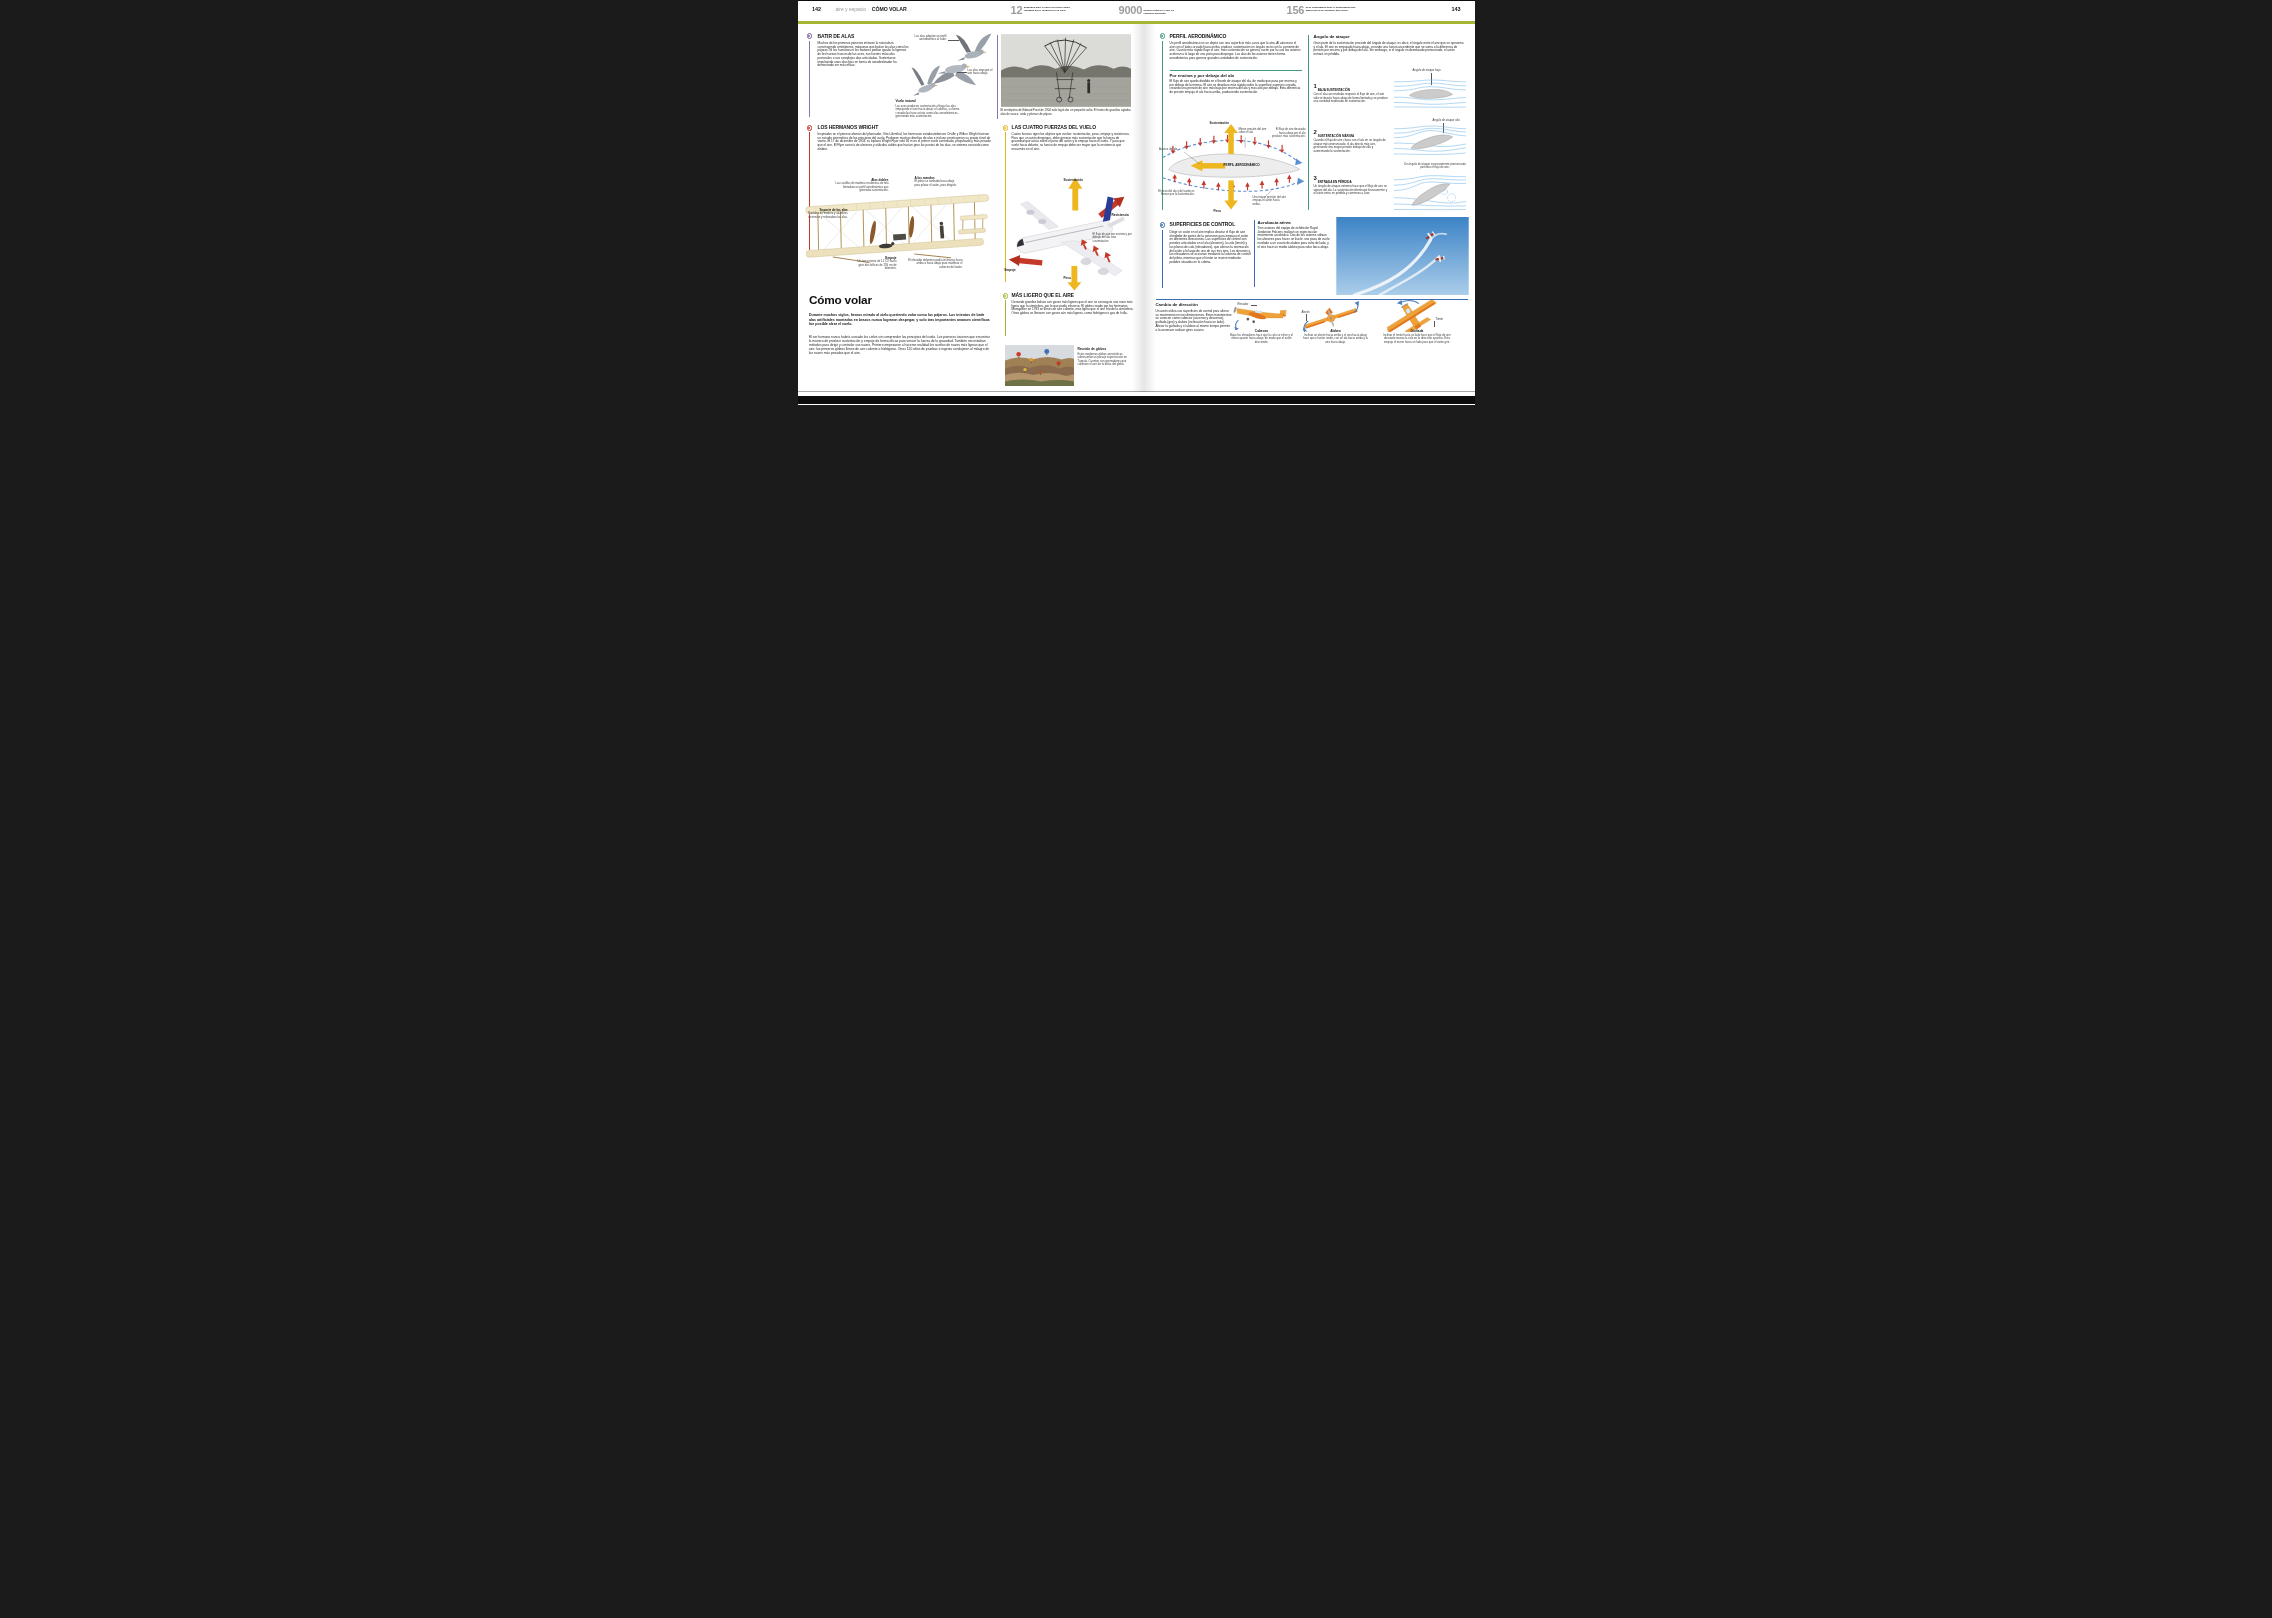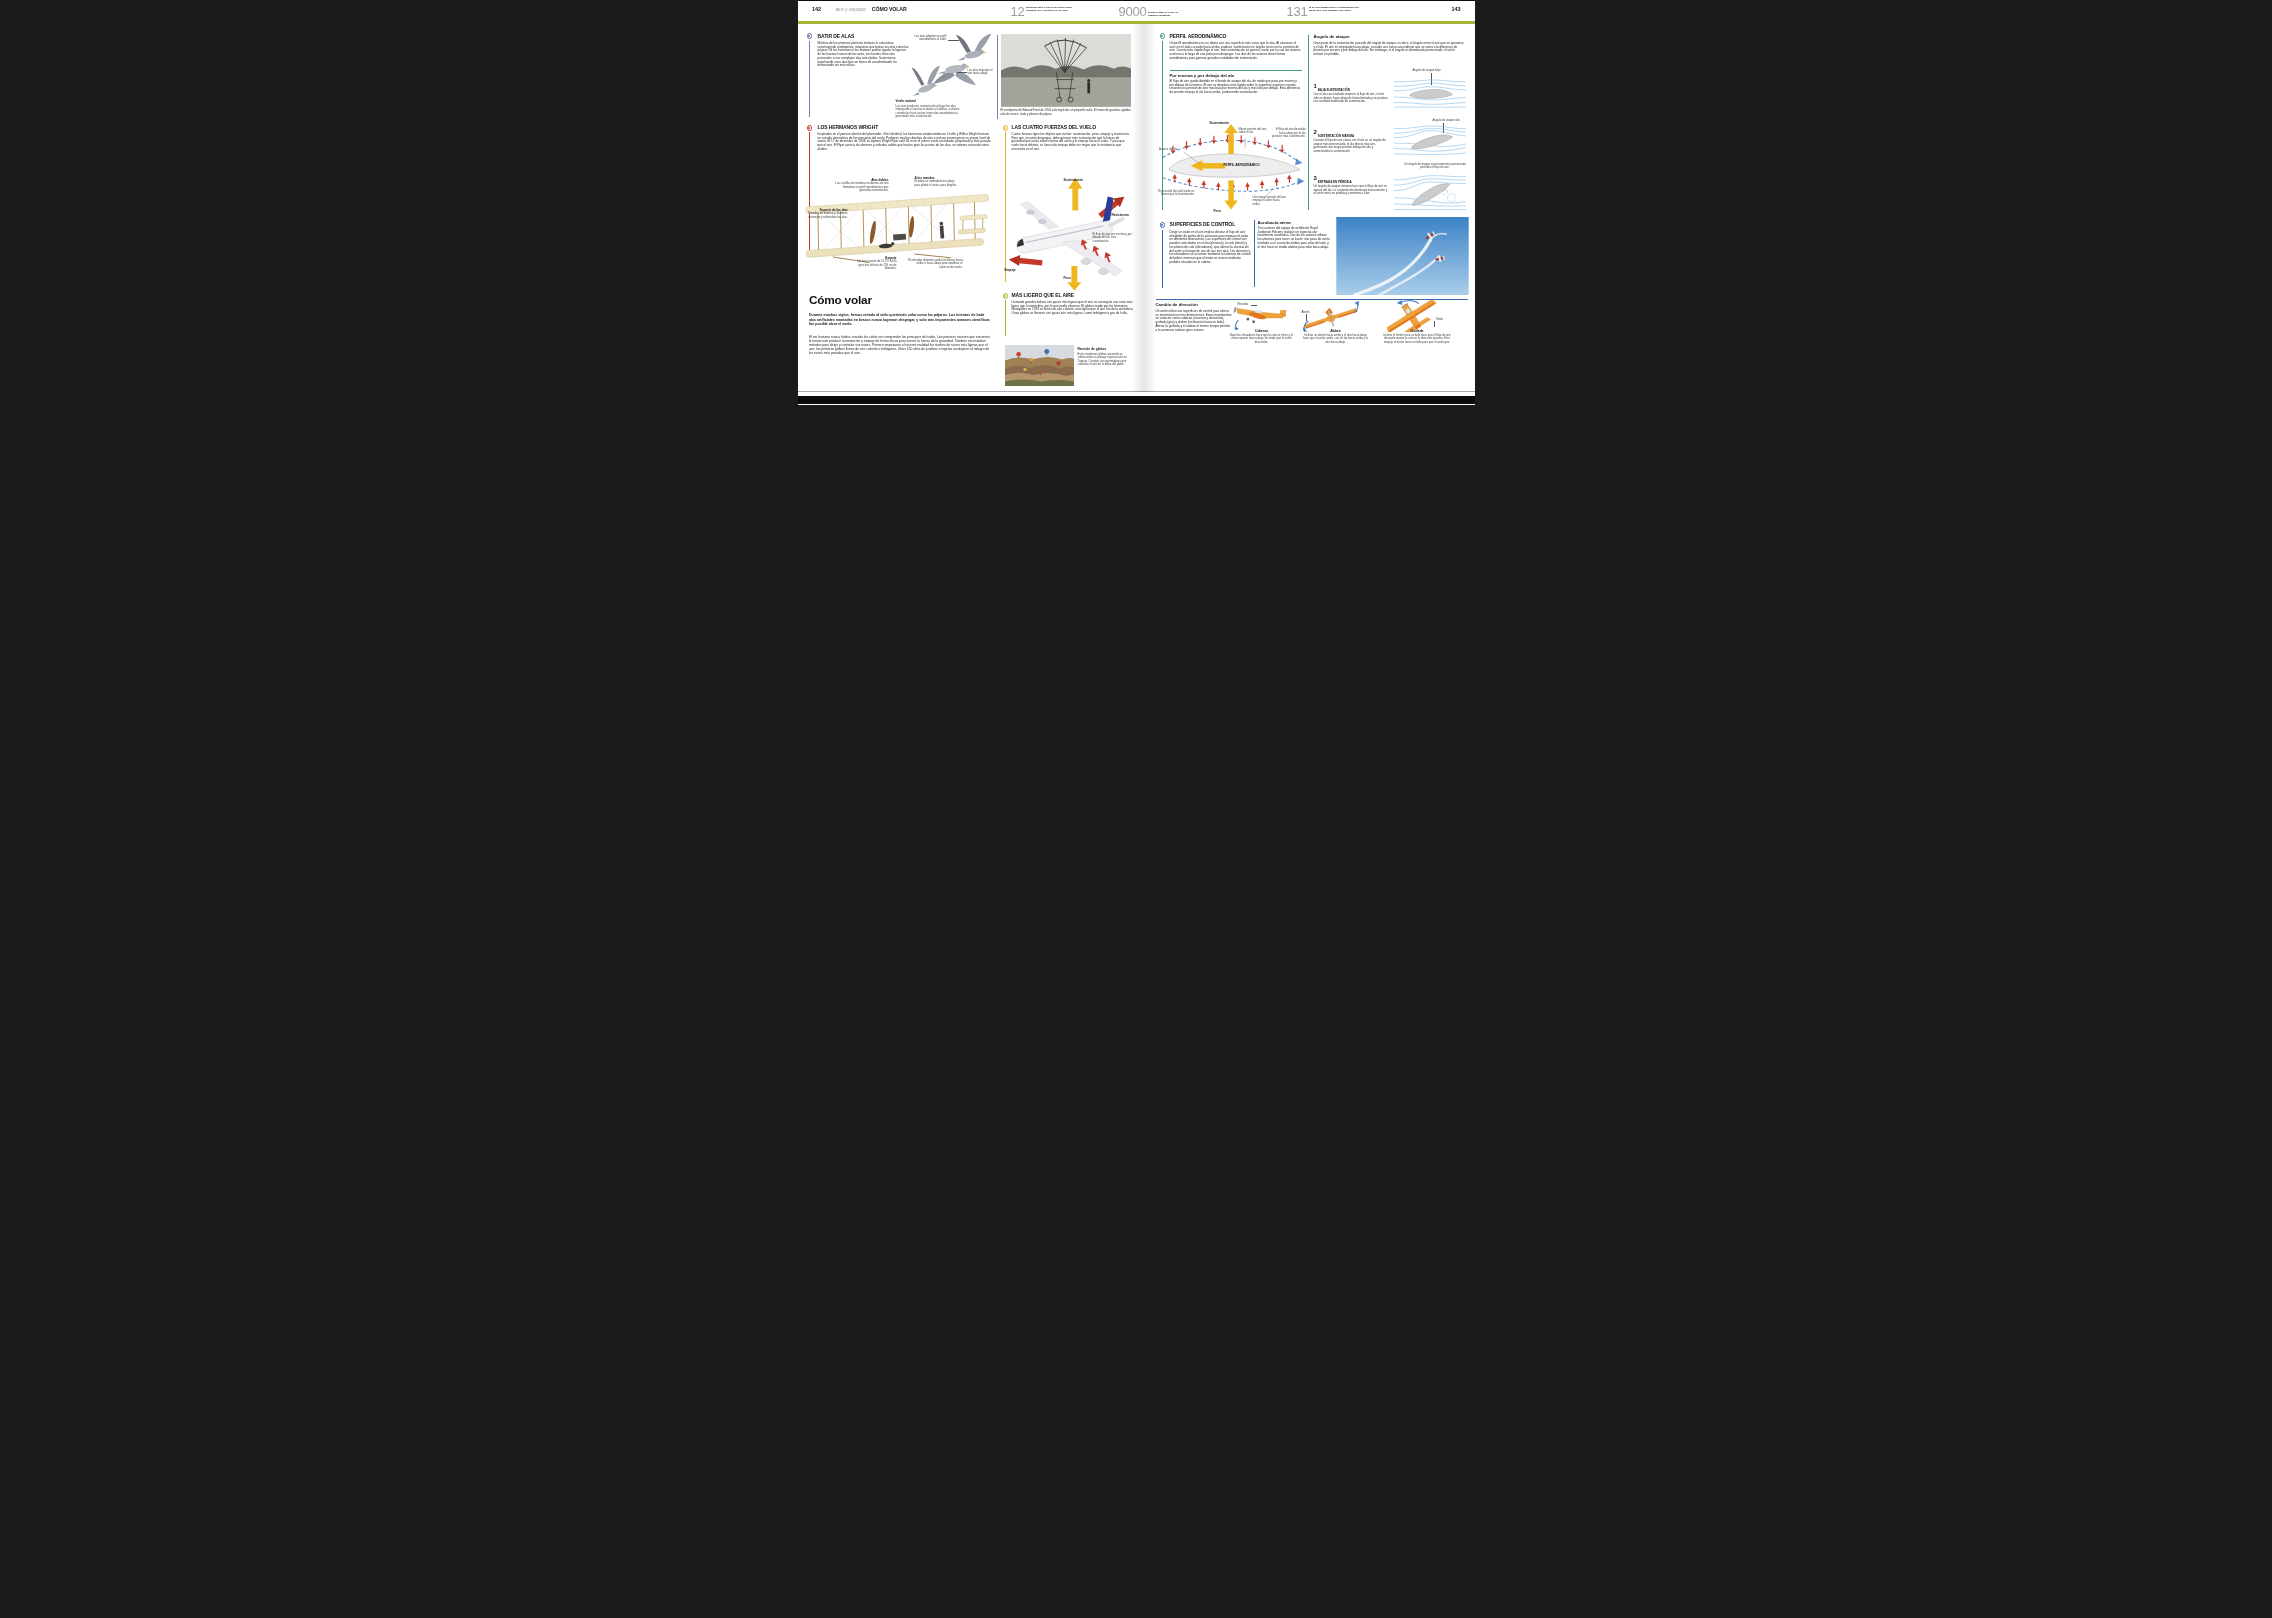--- a/index.html
+++ b/index.html
@@ -6,21 +6,21 @@
   *{box-sizing:border-box;}
   .spread{position:relative;width:677px;height:405px;background:#ffffff;margin:0 auto;overflow:hidden;
           font-family:"Liberation Sans","DejaVu Sans",sans-serif;color:#1f1f1d;}
   .abs{position:absolute;}
   
   .pgnum{font-size:5.5px;font-weight:bold;color:#161614;}
   .cat{font-size:5.2px;color:#9d9d9c;letter-spacing:-0.1px;}
   .topic{font-size:5.2px;font-weight:bold;color:#161614;letter-spacing:-0.1px;}
   .sep{font-size:3.2px;color:#9d9d9c;}
   .stat{display:flex;gap:1.4px;align-items:flex-start;}
-  .stat-num{font-size:13px;font-weight:normal;color:#9d9d9c;line-height:0.9;letter-spacing:-0.2px;}
+  .stat-num{font-size:11px;font-weight:bold;color:#9d9d9c;line-height:0.9;letter-spacing:-0.2px;}
   .stat-txt{font-size:2.4px;font-weight:bold;color:#1d1d1b;line-height:1.32;}
   .sec-title{font-size:5px;font-weight:bold;letter-spacing:-0.1px;color:#161614;line-height:1;}
   .body{font-size:3.1px;line-height:1.2;color:#1f1f1d;}
   .body-lg{font-size:3.3px;line-height:1.24;color:#1f1f1d;}
   .intro{font-size:3.6px;font-weight:bold;line-height:1.3;color:#161614;}
   .big-title{font-size:11.8px;font-weight:bold;letter-spacing:-0.2px;color:#111;line-height:1;}
   .sub{font-size:4.3px;font-weight:bold;color:#161614;line-height:1;}
   .sub-sm{font-size:3.2px;font-weight:bold;color:#161614;line-height:1.2;}
   .note{font-size:2.8px;line-height:1.2;color:#3f4042;}
   .lbl{font-size:3.1px;font-weight:bold;color:#161614;line-height:1.1;}
@@ -56,21 +56,21 @@
   </div>
   <div class="abs stat" style="left:213px;top:5.5px;">
     <span class="stat-num">12</span>
     <span class="stat-txt" style="width:51px;">segundos duró el vuelo del primer avión, realizado por el Wright Flyer en 1903.</span>
   </div>
   <div class="abs stat" style="left:321px;top:5.5px;align-items:flex-end;">
     <span class="stat-num">9000</span>
     <span class="stat-txt" style="width:37px;">aviones están en el aire en cualquier momento.</span>
   </div>
   <div class="abs stat" style="left:489px;top:5.5px;">
-    <span class="stat-num">131</span>
+    <span class="stat-num">156</span>
     <span class="stat-txt" style="width:54px;">m de envergadura tiene el Stratolaunch Roc, mayor que la de cualquier otro avión.</span>
   </div>
   <div class="abs pgnum" style="left:654px;top:6.4px;">143</div>
   <div class="abs" style="left:0;top:20.5px;width:677px;height:3.2px;background:#a6b533;"></div>
 
   <div class="abs ring" style="--c:#7e5fa5;left:9px;top:33px;"></div>
   <div class="abs vline" style="--c:#8d73b3;left:11.4px;top:41px;height:76px;"></div>
   <div class="abs sec-title" style="left:20px;top:34px;">BATIR DE ALAS</div>
   <div class="abs body" style="left:20px;top:42px;width:91px;">Muchos de los primeros pioneros imitaron la naturaleza construyendo ornitópteros, máquinas que batían las alas como los pájaros. Ni los humanos ni los motores podían igualar la ligereza de los huesos huecos de las aves, sus fuertes músculos pectorales o sus complejas alas articuladas. Sustentarse impulsando unas alas fijas en forma de aerodeslizador ha demostrado ser más eficaz.</div>
 

